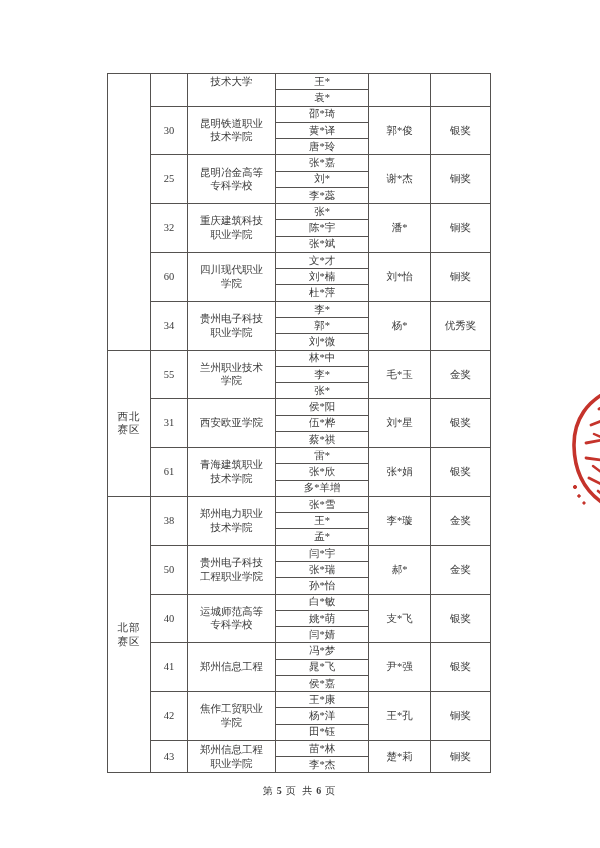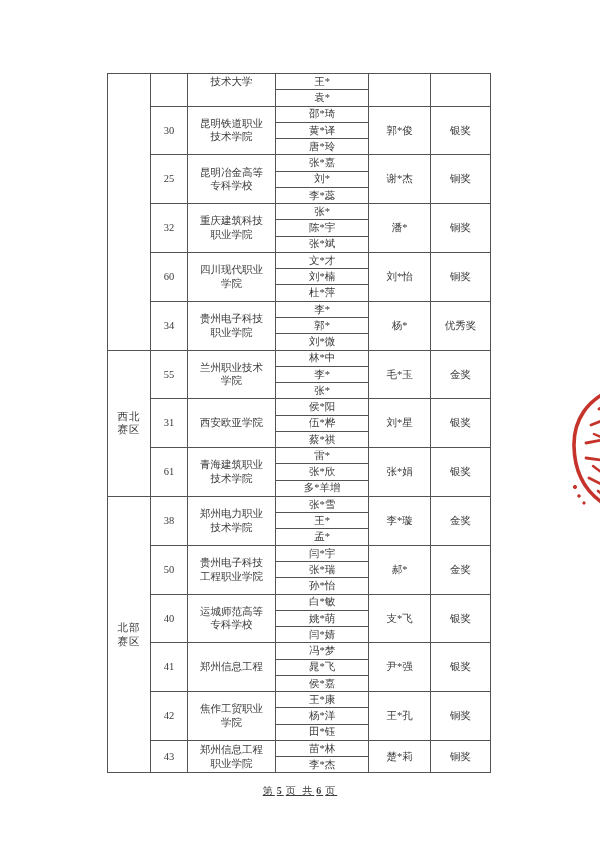--- a/index.html
+++ b/index.html
@@ -38,21 +38,20 @@
   td.school-cell.top { vertical-align: top; padding-top: 1px; }
   td.number-cell   { font-size: 10px; }
   .footer {
     position: absolute;
     left: 0; top: 784px;
     width: 600px;
     text-align: center;
     font-size: 10px;
     color: #3c3c3c;
     letter-spacing: 2px;
-    text-decoration: underline;
   }
   .footer span { margin: 0 1px; }
   .footer .num { font-weight: bold; }
   .seal {
     position: absolute;
     left: 569px; top: 386px;
     width: 46px; height: 124px;
     pointer-events: none;
   }
   .seal path, .seal circle { stroke: var(--seal-color, #c5332b); }

